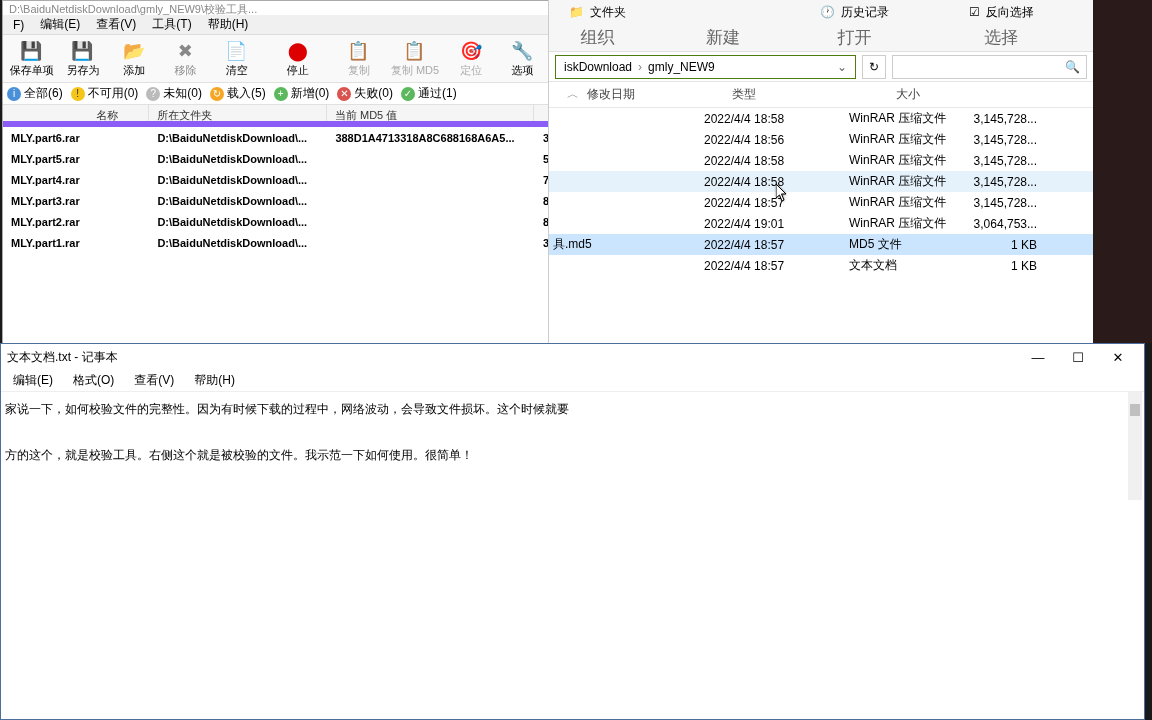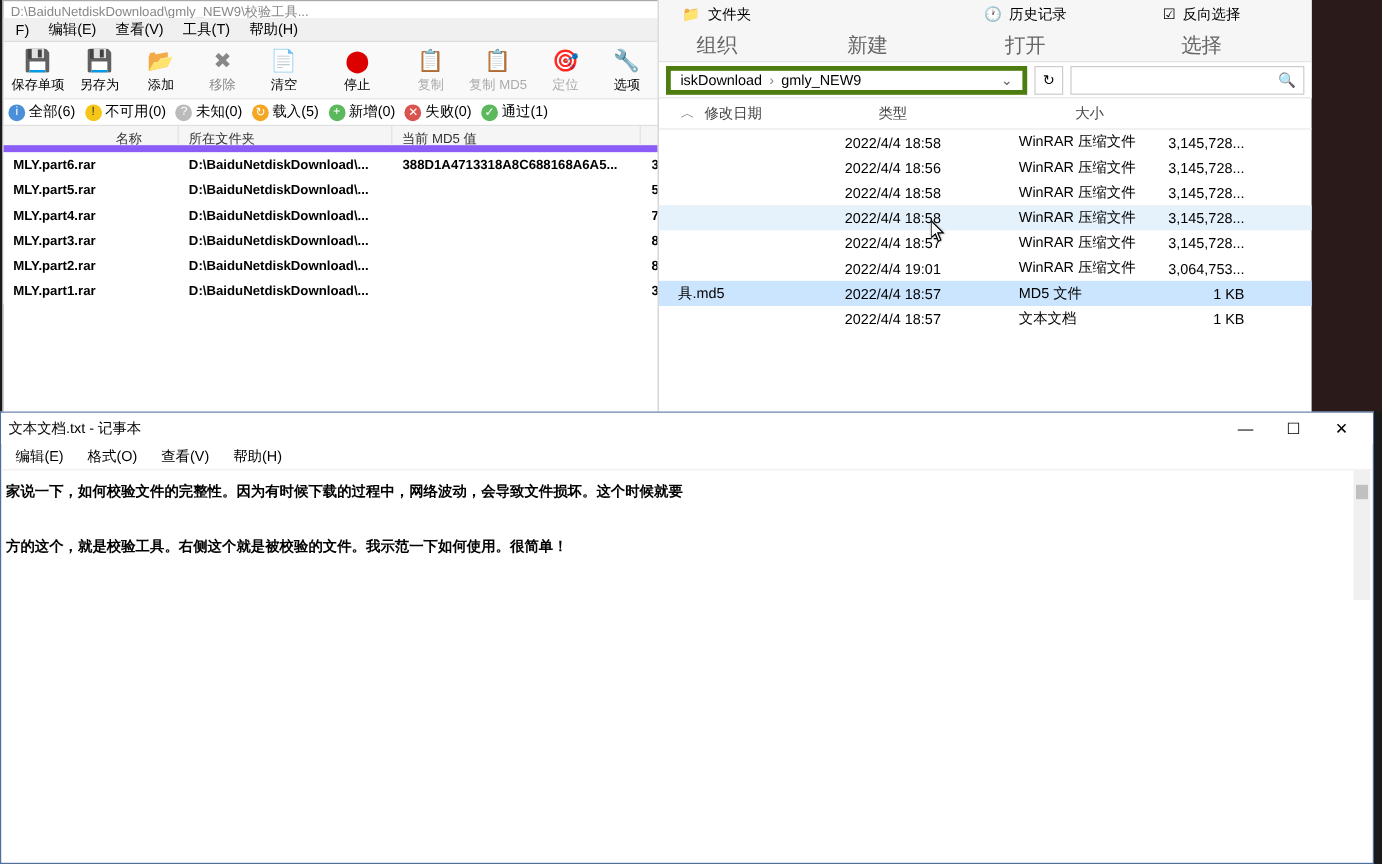--- a/index.html
+++ b/index.html
@@ -26,43 +26,43 @@
 .md5-tbody .row div { padding:2px 8px; font-size:11px; white-space:nowrap; overflow:hidden;font-weight:bold; }
 .md5-tbody .row:nth-child(odd){background:#fff}.md5-tbody .row:nth-child(even){background:#fff}
 
 
 .explorer { position: absolute; left: 548px; top: 0; width: 545px; height: 345px; background: #fff; border-left:1px solid #ccc; }
 .exp-top { height: 52px; background:#f6f6f6; display:flex; align-items:flex-end; padding:0 20px 2px; gap:80px; border-bottom:1px solid #e0e0e0;}
 .exp-top .group { display:flex; flex-direction:column; align-items:center; gap:4px; }
 .exp-top .group .gico { height:20px; display:flex; gap:6px; align-items:center; font-size:11px;}
 .exp-top .glabel { font-size:17px; color:#666;}
 .exp-addr { height:30px; background:#fff; display:flex; align-items:center; padding:0 6px; gap:6px; border-bottom:1px solid #e5e5e5;}
-.addr-box { flex:1; height:24px; border:4px solid #4d7c0f; display:flex; align-items:center; padding:0 8px; font-size:12px;}
+.addr-box { flex:1; height:24px; border:1px solid #4d7c0f; display:flex; align-items:center; padding:0 8px; font-size:12px;}
 .addr-box .sep{color:#888; margin:0 6px;}
 .addr-refresh { width:24px; height:24px; border:1px solid #ccc; display:flex;align-items:center;justify-content:center;}
 .addr-search { width:195px; height:24px; border:1px solid #ccc; display:flex;align-items:center; padding:0 6px;}
 .exp-header { display:flex; height:26px; border-bottom:1px solid #e8e8e8; padding-left:18px; align-items:center;}
 .exp-header .up-caret{width:20px; color:#888;}
 .exp-header div{font-size:12px; color:#444;}
 .eh-date{width:145px; }.eh-type{width:118px}.eh-size{width:70px; text-align:right;}
 .exp-rows .erow { display:flex; height:21px; align-items:center; padding-left:0;}
 .exp-rows .erow.sel{background:#cce5ff;}
 .exp-rows .erow.hover{background:#e6f2fb;}
 .exp-rows .erow div{font-size:12px;}
-.er-name{width:155px; padding-left:16px;}.er-date{width:145px}.er-type{width:118px}.er-size{width:70px; text-align:right;}
+.er-name{width:155px; padding-left:4px;}.er-date{width:145px}.er-type{width:118px}.er-size{width:70px; text-align:right;}
 
 
 .notepad { position:absolute; left:0; top:343px; width:1145px; height:377px; background:#fff; border:1px solid #4e6e9e;}
 .np-title { height:26px; background:#fff; display:flex; align-items:center; padding:0 6px; justify-content:space-between;}
 .np-title .t{font-size:12px;}
 .np-controls{display:flex; gap:0;}
 .np-controls .c{width:40px;height:24px;display:flex;align-items:center;justify-content:center;font-size:13px;}
 .np-menubar{height:22px;display:flex;align-items:center;padding:0 4px;gap:4px;border-bottom:1px solid #eee;}
 .np-menubar span{padding:2px 8px;}
-.np-body{padding:8px 4px; font-size:21px; line-height:1.5; position:relative;font-weight:bold;}
+.np-body{padding:8px 4px; font-size:21px; line-height:1.5; position:relative;}
 .np-body p{margin-bottom:28px; white-space:nowrap;}
 .np-scroll{position:absolute; right:2px; top:0; width:14px; height:100%; background:#f0f0f0;}
 .np-scroll .thumb{position:absolute; top:12px; left:2px; width:10px; height:12px; background:#c0c0c0;}
 
 .cursor{position:absolute; left:776px; top:184px; width:14px; height:18px; pointer-events:none; z-index:99;}
 .cursor svg{filter:drop-shadow(0 0 1px rgba(0,0,0,0.5));}
 
 .dark-strip{position:absolute; right:0; top:0; width:60px; height:343px; background:#2b1a1a;}
 </style>
 </head>

